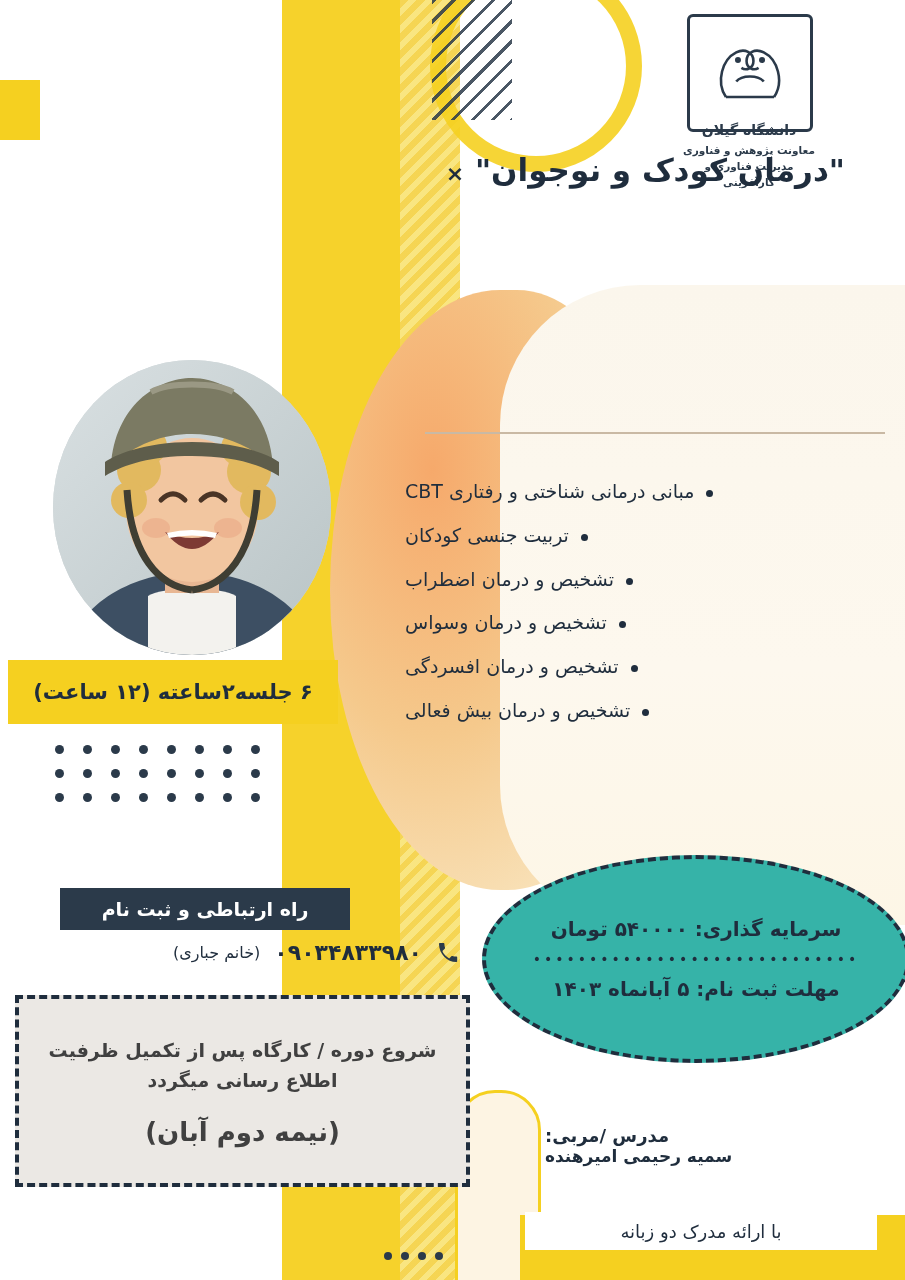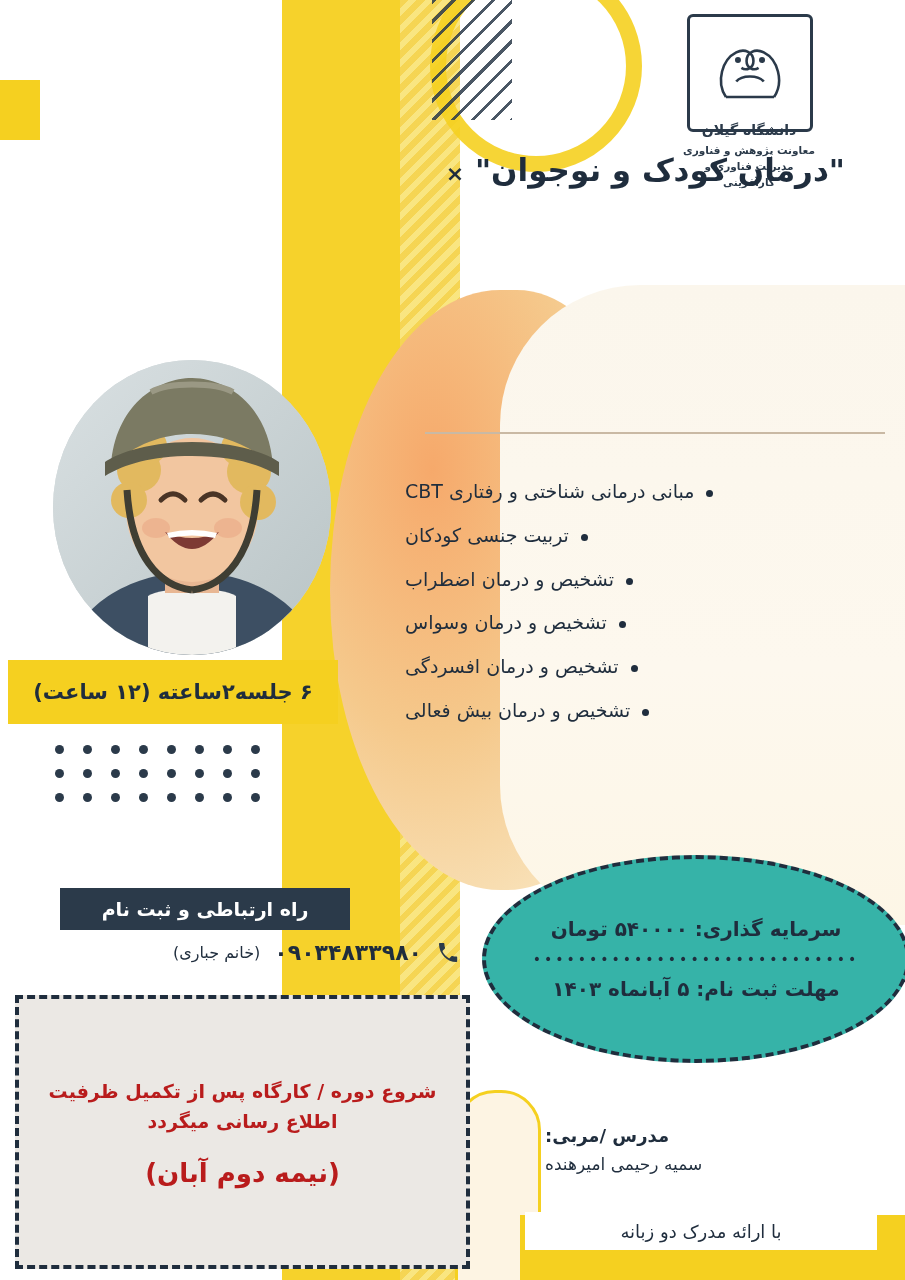--- a/index.html
+++ b/index.html
@@ -112,24 +112,24 @@
   .phone-row{
     position:absolute;left:60px;top:940px;width:400px;z-index:6;
     display:flex;align-items:center;justify-content:flex-start;gap:14px;direction:rtl;
   }
   .phone-name{font-size:16px;color:#1f2d3d;}
   .phone-num{font-size:22px;font-weight:bold;color:#1f2d3d;letter-spacing:1px;}
   .phone-icon{width:24px;height:24px;color:#2b3a4a;}
 
   
   .note-box{
-    position:absolute;left:15px;top:995px;width:455px;height:274px;
+    position:absolute;left:15px;top:995px;width:455px;height:192px;
     border:4px dashed #1f2d3d;background:#ebe8e4;z-index:6;
     display:flex;flex-direction:column;align-items:center;justify-content:center;
-    text-align:center;color:#b91c1c;padding:0 20px;box-sizing:border-box;
+    text-align:center;color:#404040;padding:0 20px;box-sizing:border-box;
   }
   .note-l1{font-size:19px;font-weight:bold;line-height:1.6;}
   .note-l2{font-size:26px;font-weight:bold;margin-top:22px;}
 
   
   .mode-lines{position:absolute;right:20px;top:315px;width:470px;z-index:6;text-align:right;color:#1f2d3d;}
   .mode-line{font-size:19px;margin-bottom:18px;}
   .divider{
     position:absolute;right:20px;top:432px;width:460px;height:2px;background:#c9b9a4;z-index:6;
   }
@@ -152,21 +152,21 @@
   }
   .teal .t1{font-size:20px;font-weight:bold;}
   .teal .dotline{margin:10px 0;font-size:14px;letter-spacing:3px;color:#1f2d3d;}
   .teal .t2{font-size:20px;font-weight:bold;}
 
   
   .instructor{
     position:absolute;right:30px;top:1125px;width:330px;z-index:8;text-align:left;color:#1f2d3d;
   }
   .instructor .i1{font-size:18px;font-weight:bold;}
-  .instructor .i2{font-size:17px;font-weight:normal;margin-top:8px;}
+  .instructor .i2{font-size:17px;font-weight:bold;}
   .cert-bar{
     position:absolute;left:525px;top:1212px;width:352px;height:38px;background:#ffffff;
     z-index:9;display:flex;align-items:center;justify-content:center;
     color:#1f2d3d;font-size:18px;
   }
 </style>
 </head>
 <body>
 
 <div class="poster">

